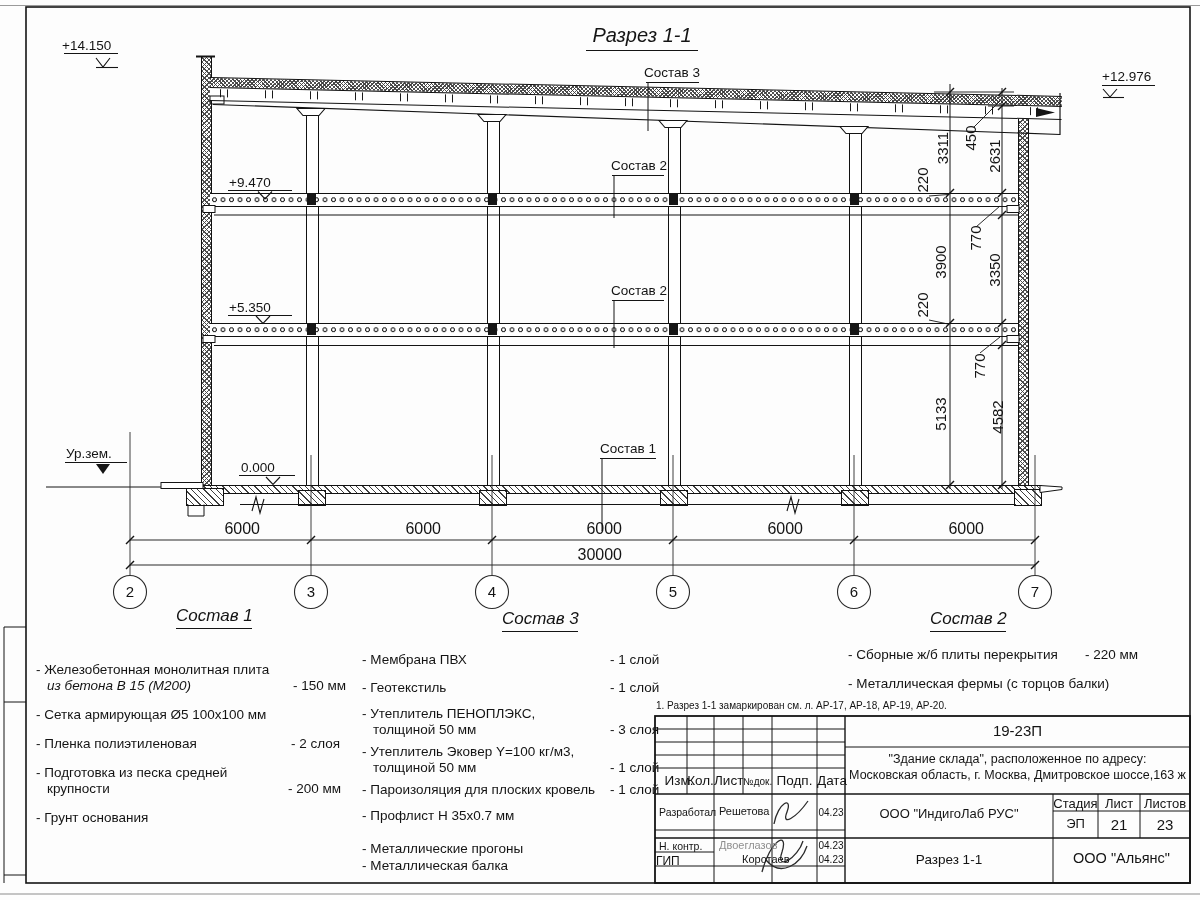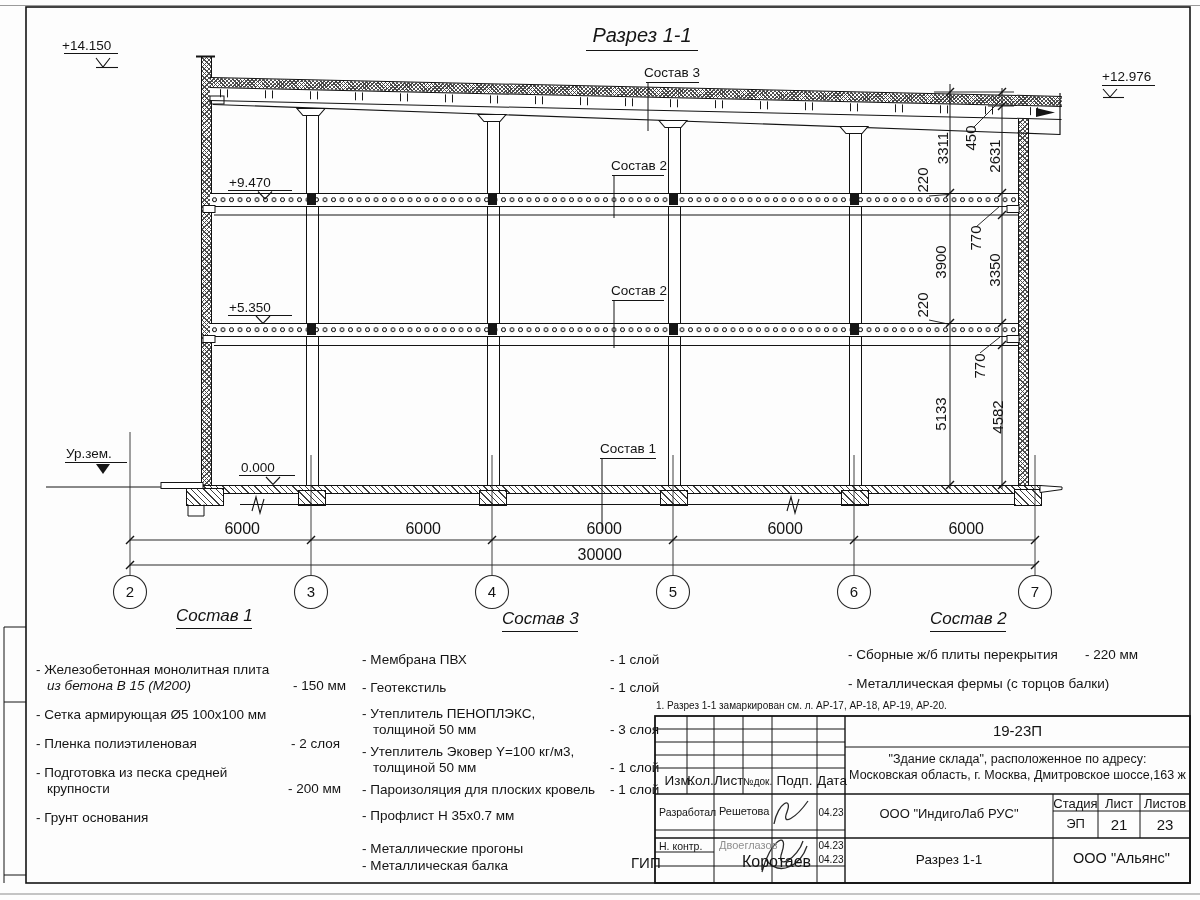--- a/index.html
+++ b/index.html
@@ -334,17 +334,17 @@
   <div class="stamp-txt ctr" style="left:743px;top:776px;width:29px;font-size:10px;">№док.</div>
   <div class="stamp-txt ctr" style="left:772px;top:773px;width:45px;font-size:13.5px;">Подп.</div>
   <div class="stamp-txt ctr" style="left:817px;top:773px;width:28px;font-size:13.5px;">Дата</div>
 
   <div class="stamp-txt" style="left:659px;top:806px;font-size:10.5px;">Разработал</div>
   <div class="stamp-txt" style="left:719px;top:805px;font-size:11px;">Решетова</div>
   <div class="stamp-txt ctr" style="left:817px;top:807px;width:28px;font-size:10px;">04.23</div>
   <div class="stamp-txt" style="left:659px;top:840px;font-size:10.5px;">Н. контр.</div>
   <div class="stamp-txt grey" style="left:719px;top:839px;font-size:11px;">Двоеглазов</div>
   <div class="stamp-txt ctr" style="left:817px;top:840px;width:28px;font-size:10px;">04.23</div>
-  <div class="stamp-txt" style="left:631px;top:854px;font-size:15px;">ГИП</div>
-  <div class="stamp-txt" style="left:719px;top:853px;font-size:16px;padding-left:23px;">Коротаев</div>
+  <div class="stamp-txt" style="left:656px;top:854px;font-size:12px;">ГИП</div>
+  <div class="stamp-txt" style="left:719px;top:853px;font-size:11px;padding-left:23px;">Коротаев</div>
   <div class="stamp-txt ctr" style="left:817px;top:854px;width:28px;font-size:10px;">04.23</div>
 
 </div>
 
 </body></html>

